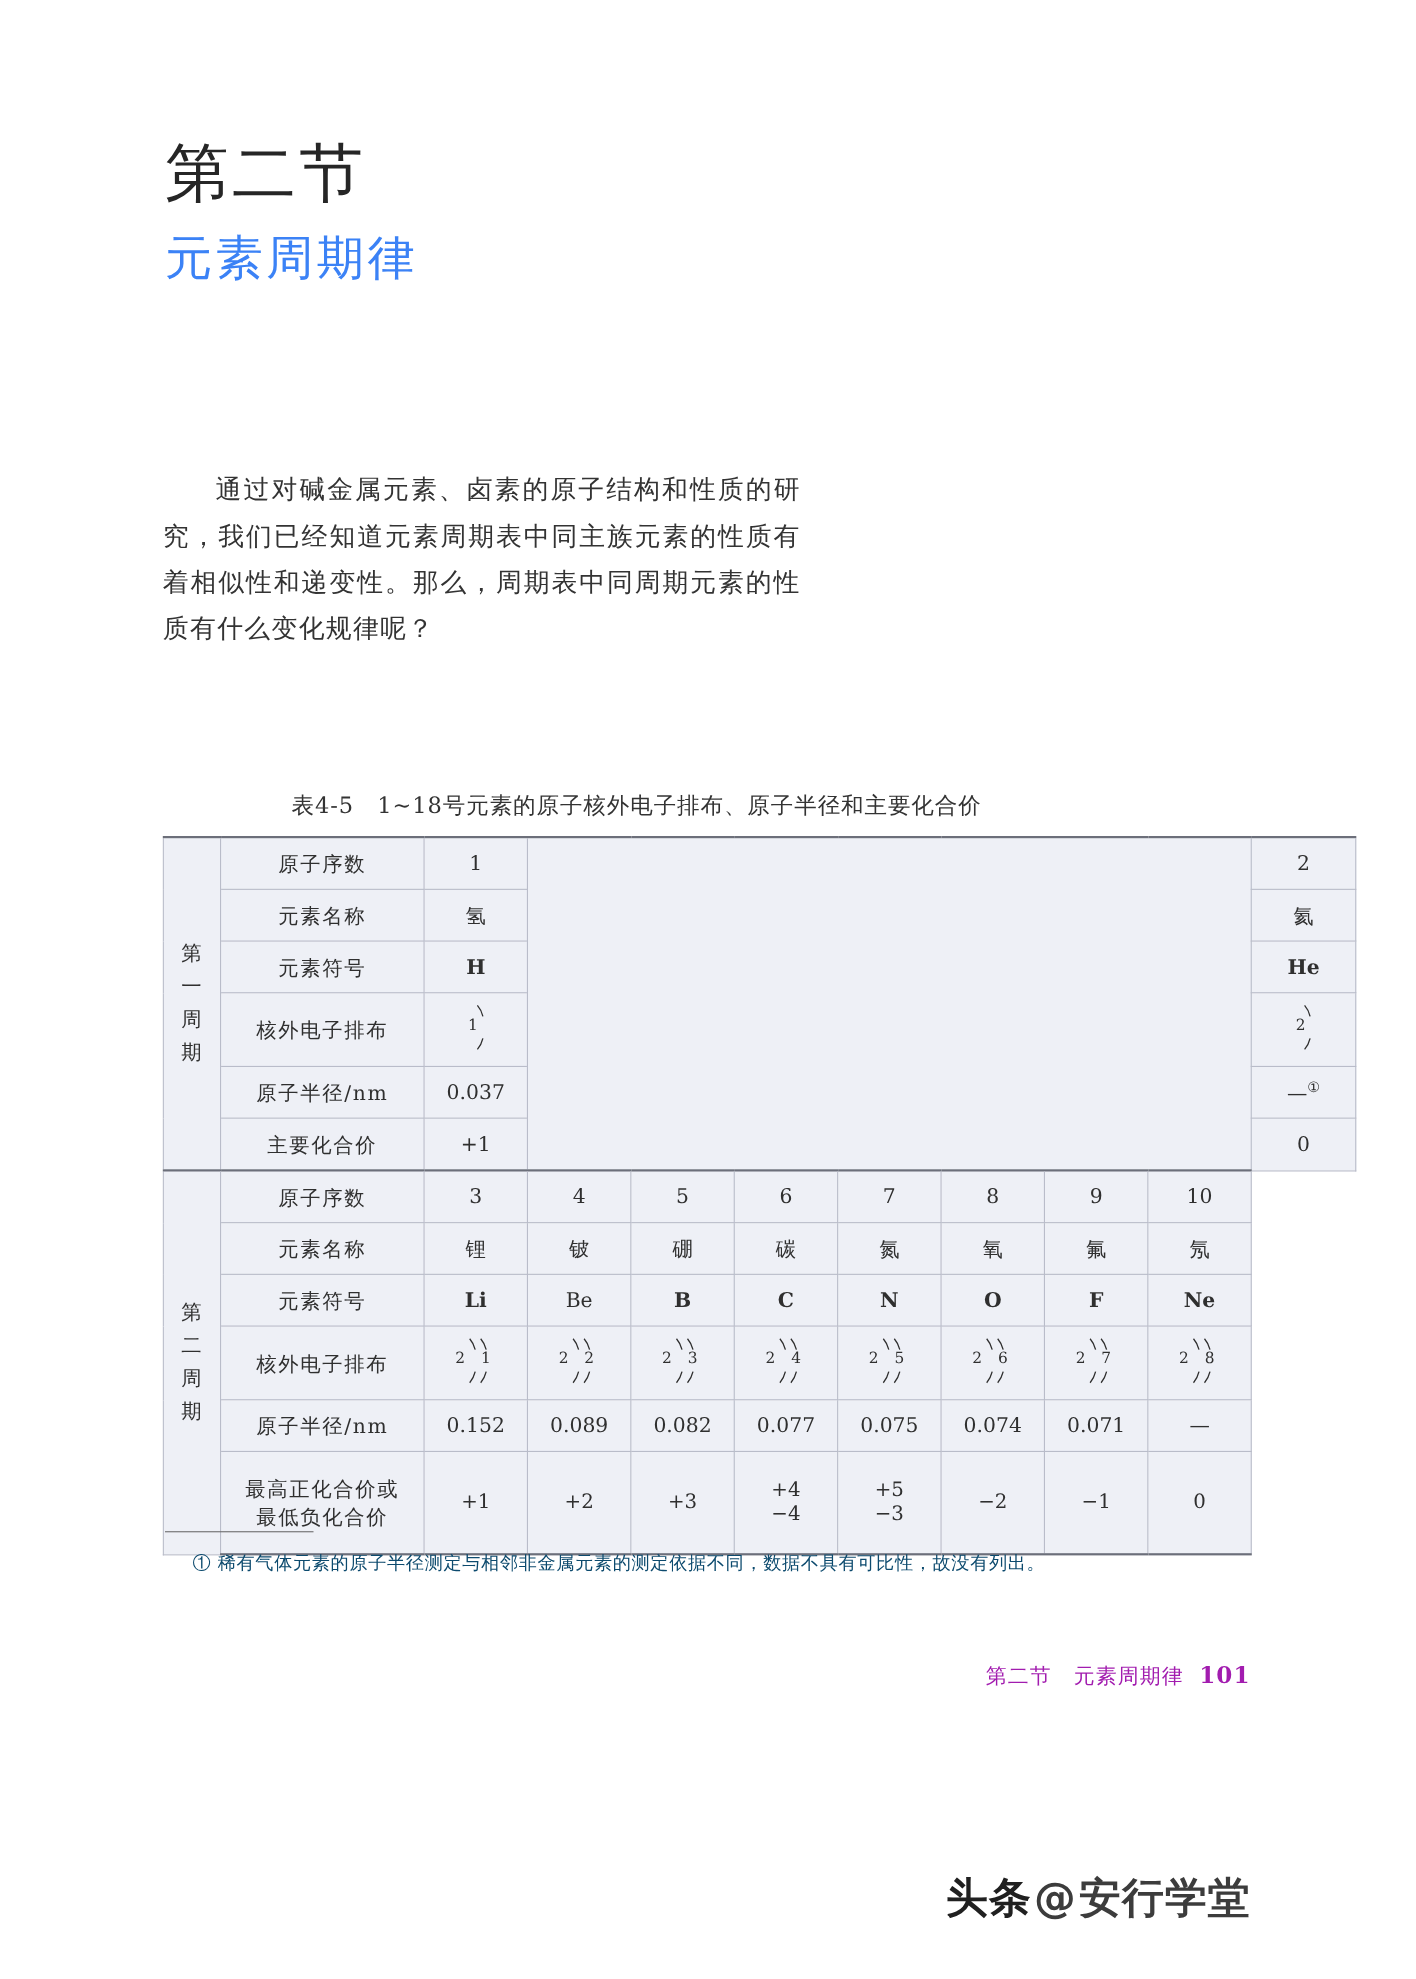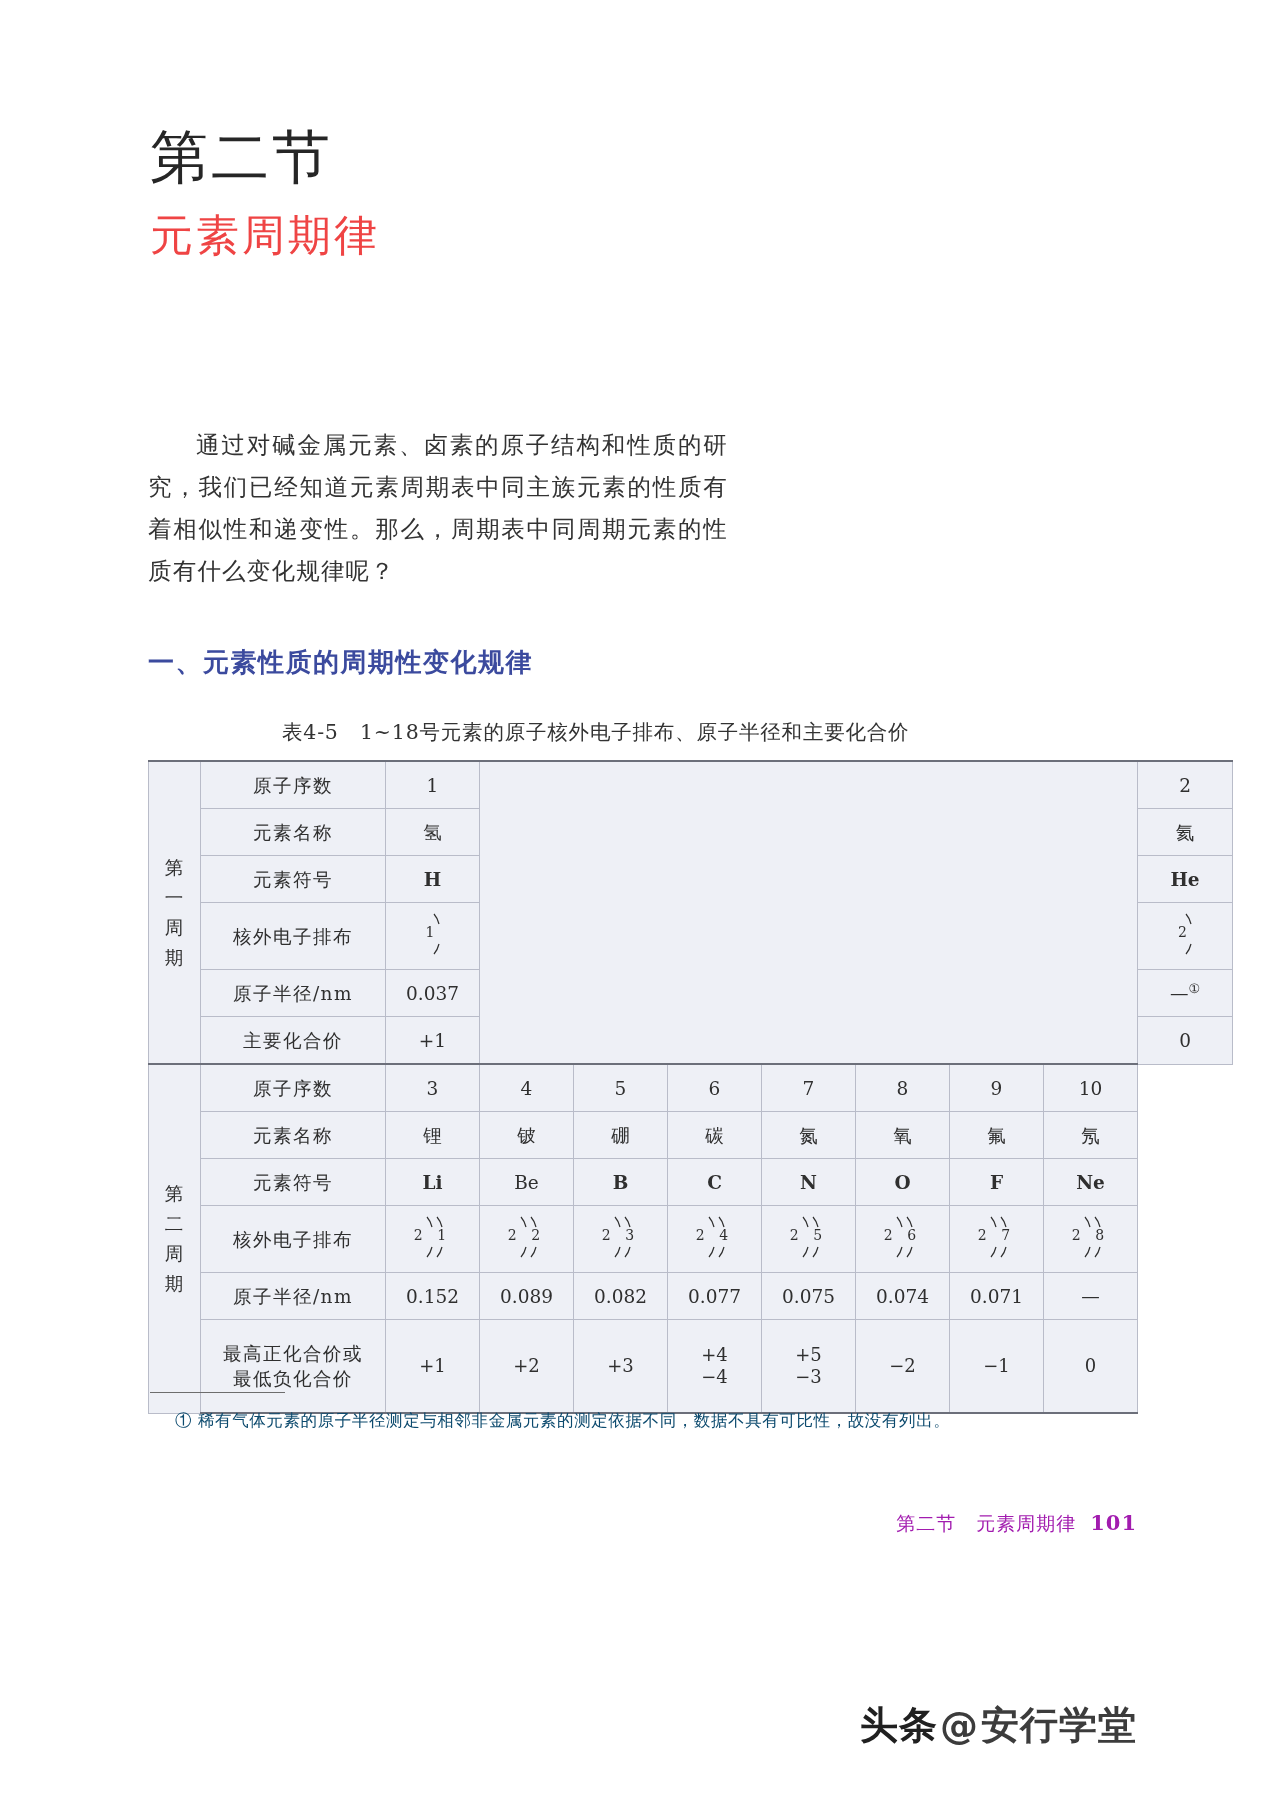--- a/index.html
+++ b/index.html
@@ -15,21 +15,21 @@
 
   
   .title-block{position:absolute;left:150px;top:118px;}
   .title-line1{
     font-size:58px;line-height:1.35;letter-spacing:3px;
     font-weight:400;color:#262626;
     font-family:"DejaVu Serif","Liberation Serif",serif;
   }
   .title-line2{
     font-size:43px;line-height:1.35;letter-spacing:3px;
-    font-weight:400;color:#ef4444;margin-top:10px;
+    font-weight:400;color:#3b82f6;margin-top:10px;
     font-family:"DejaVu Serif","Liberation Serif",serif;
     text-align:center;
   }
 
   
   .intro{
     position:absolute;left:148px;top:400px;width:580px;
     font-size:23.5px;line-height:42px;letter-spacing:1.2px;
     text-indent:48px;color:#333;
     font-family:"DejaVu Serif","Liberation Serif",serif;
@@ -39,21 +39,21 @@
   
   .sec-heading{
     position:absolute;left:148px;top:645px;
     font-size:26px;font-weight:bold;letter-spacing:1.5px;
     color:#3b4a9e;
     font-family:"DejaVu Sans","Liberation Sans",sans-serif;
   }
 
   
   .tbl-caption{
-    position:absolute;left:282px;top:718px;
+    position:absolute;left:265px;top:718px;
     font-size:20.5px;letter-spacing:0.8px;color:#333;
     font-family:"DejaVu Serif","Liberation Serif",serif;
     white-space:nowrap;
   }
 
   
   .tbl-wrap{position:absolute;left:148px;top:760px;width:990px;}
   table.data{
     border-collapse:collapse;width:990px;
     table-layout:fixed;
@@ -135,21 +135,20 @@
 
 <div class="page">
 
   <div class="title-block">
     <div class="title-line1">第二节</div>
     <div class="title-line2">元素周期律</div>
   </div>
 
   <p class="intro">通过对碱金属元素、卤素的原子结构和性质的研究，我们已经知道元素周期表中同主族元素的性质有着相似性和递变性。那么，周期表中同周期元素的性质有什么变化规律呢？</p>
 
-  <div class="sec-heading">一、元素性质的周期性变化规律</div>
 
   <div class="tbl-caption">表4-5　1~18号元素的原子核外电子排布、原子半径和主要化合价</div>
 
   <div class="tbl-wrap">
     <table class="data">
       <colgroup>
         <col style="width:52px">
           <col style="width:185px">
         <col style="width:94px">
           <col style="width:94px">

